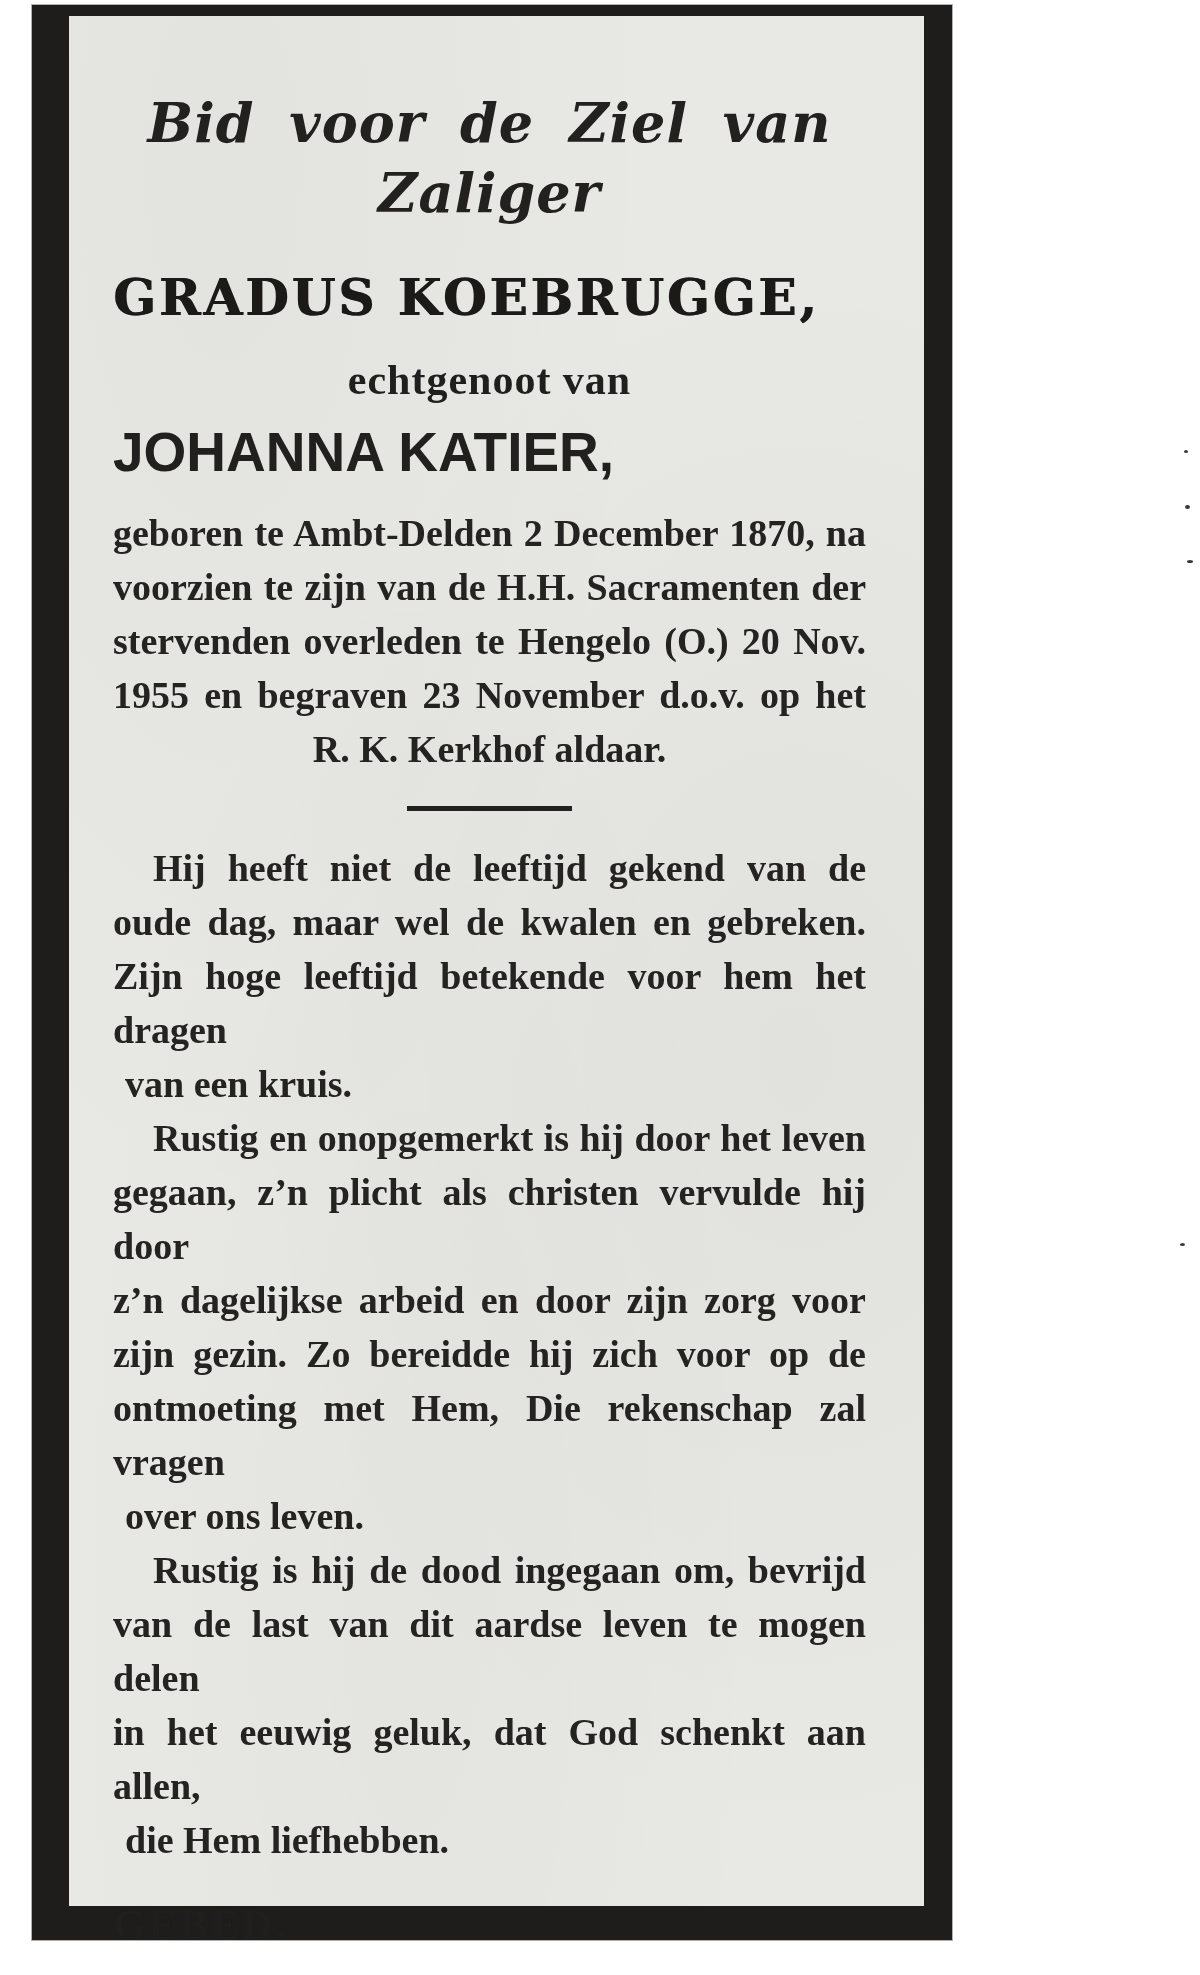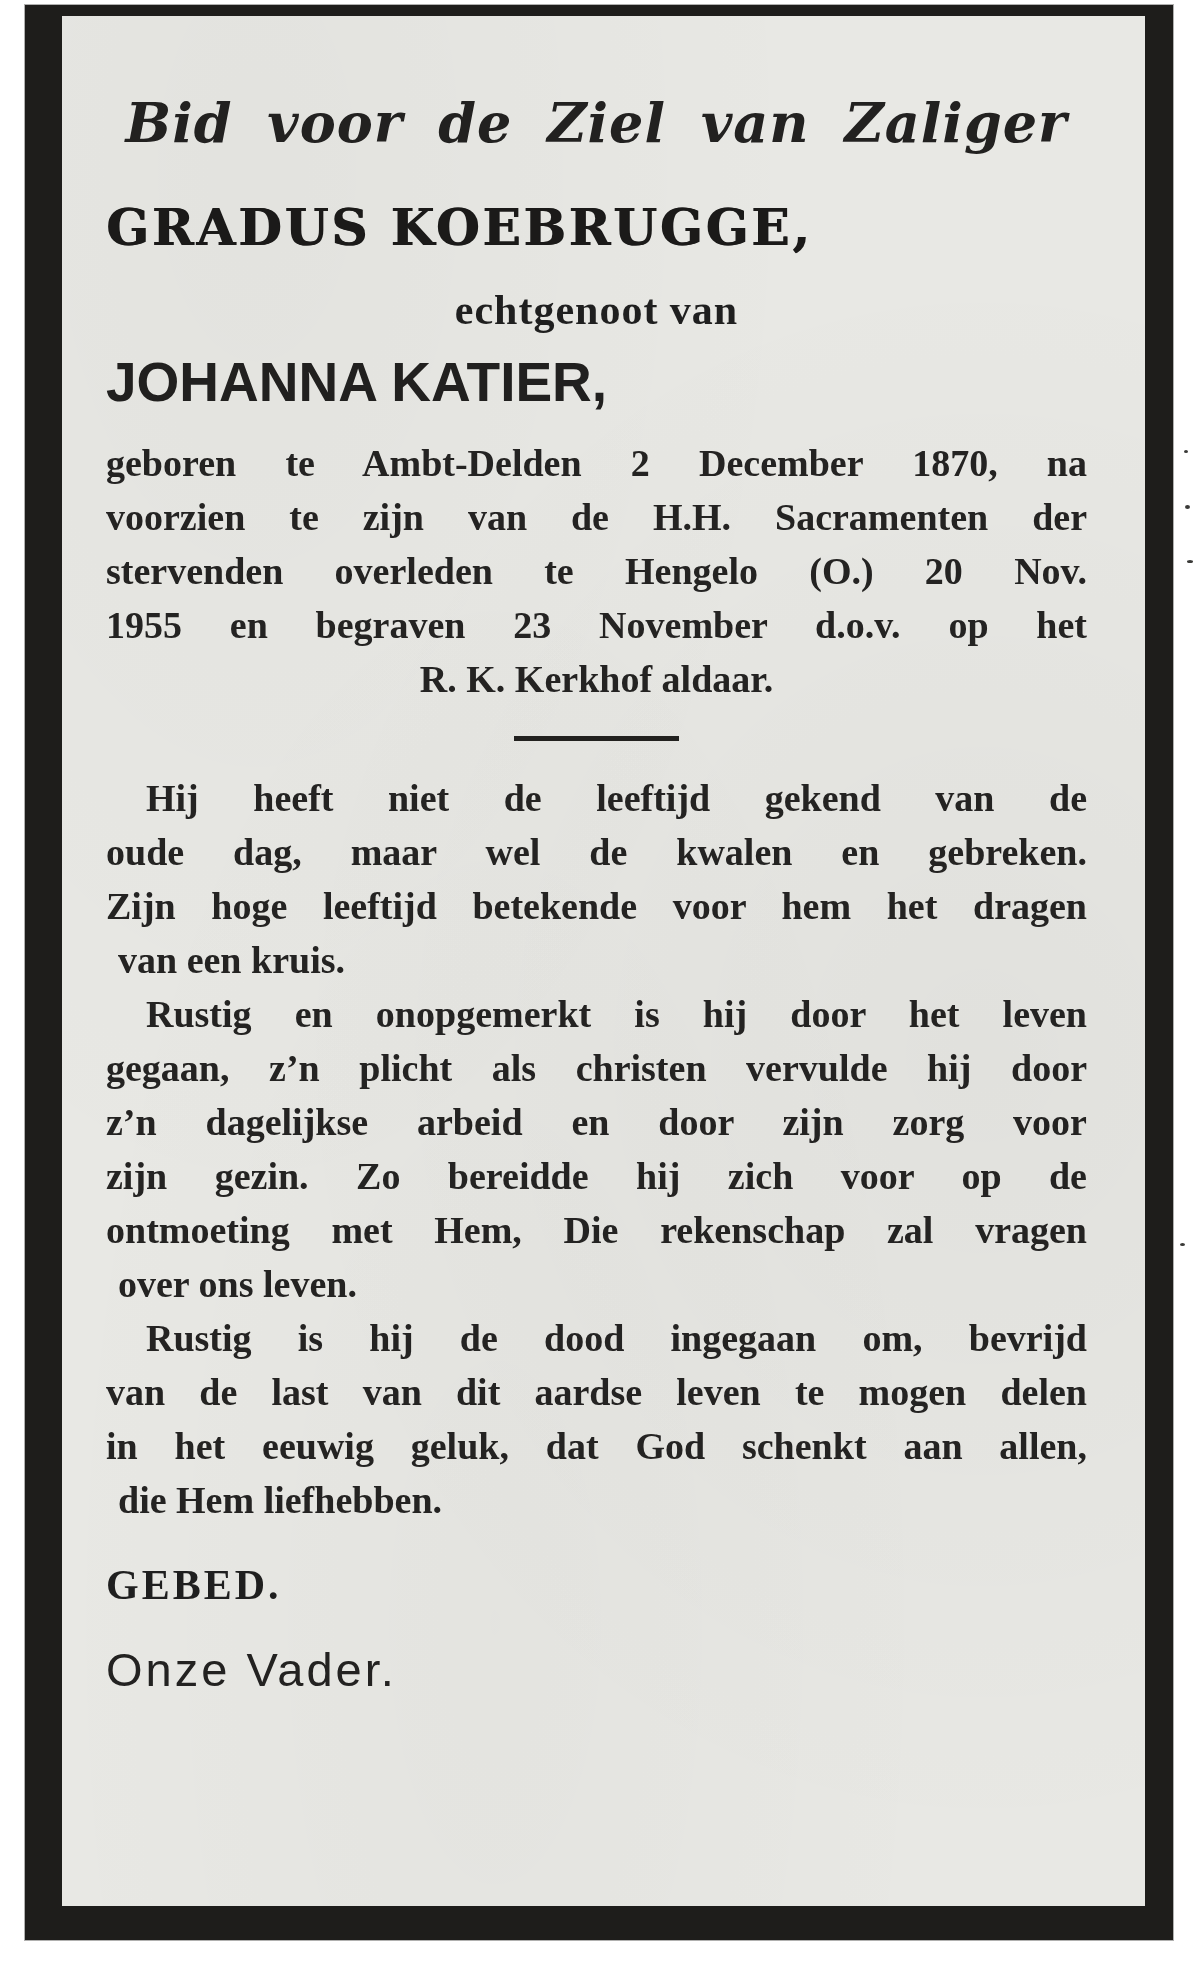--- a/index.html
+++ b/index.html
@@ -10,23 +10,23 @@
   body {
     width: 1200px;
     height: 1975px;
     position: relative;
     overflow: hidden;
     font-family: "Liberation Serif", serif;
     color: #1f1f1f;
   }
   .card-frame {
     position: absolute;
-    left: 25px;
+    left: 32px;
     top: 5px;
-    width: 1148px;
+    width: 920px;
     height: 1935px;
     box-sizing: border-box;
     border-style: solid;
     border-color: #1e1d1b;
     border-width: 11px 28px 34px 37px;
     background:
       radial-gradient(ellipse at 18% 8%, rgba(0,0,0,0.025), transparent 45%),
       radial-gradient(ellipse at 85% 55%, rgba(0,0,0,0.03), transparent 55%),
       radial-gradient(ellipse at 40% 85%, rgba(0,0,0,0.02), transparent 50%),
       #e8e8e4;

